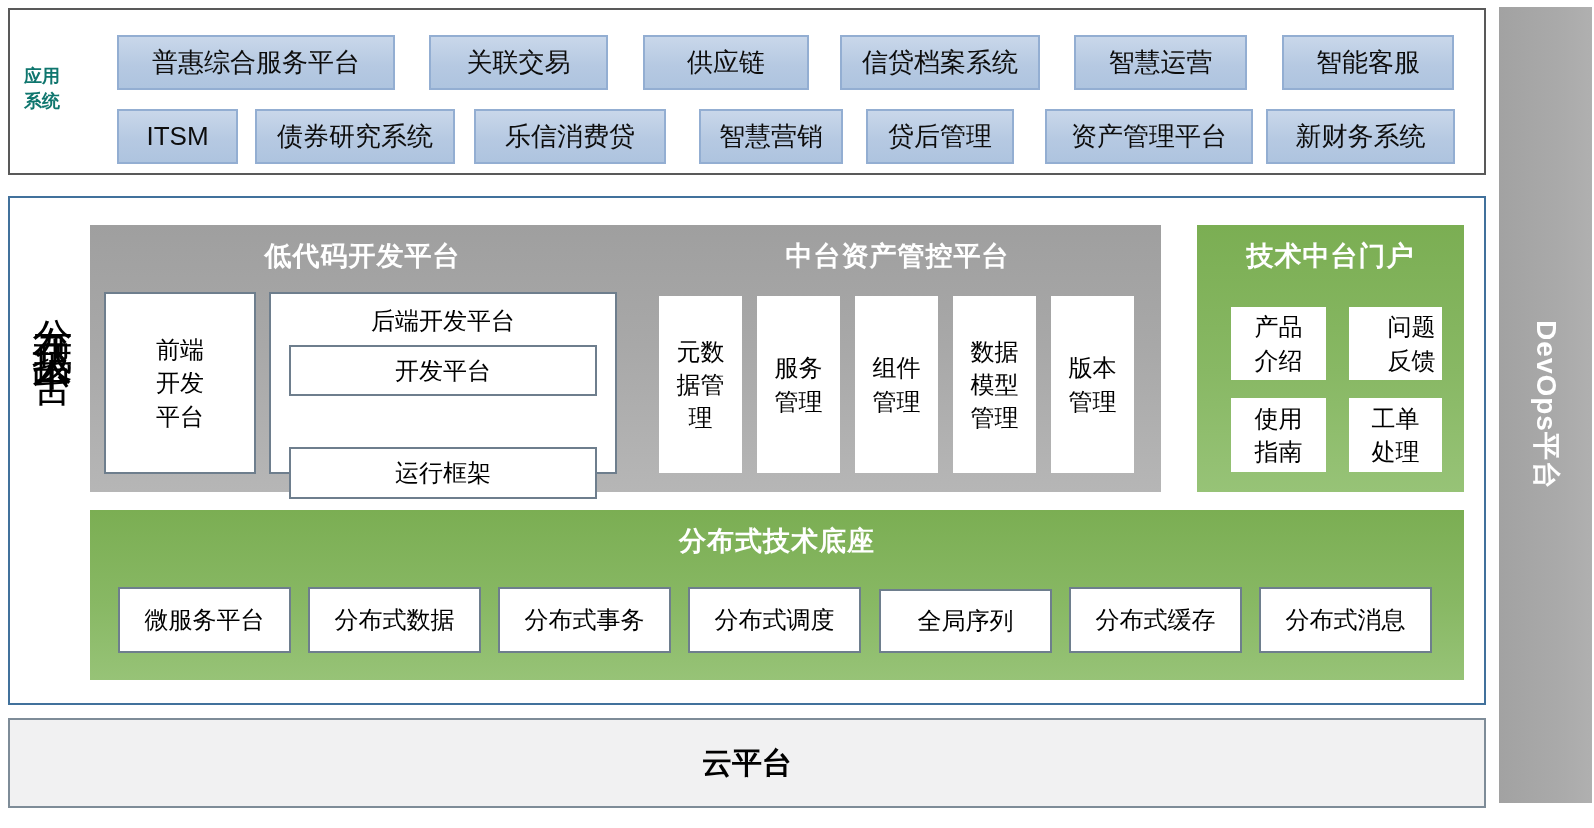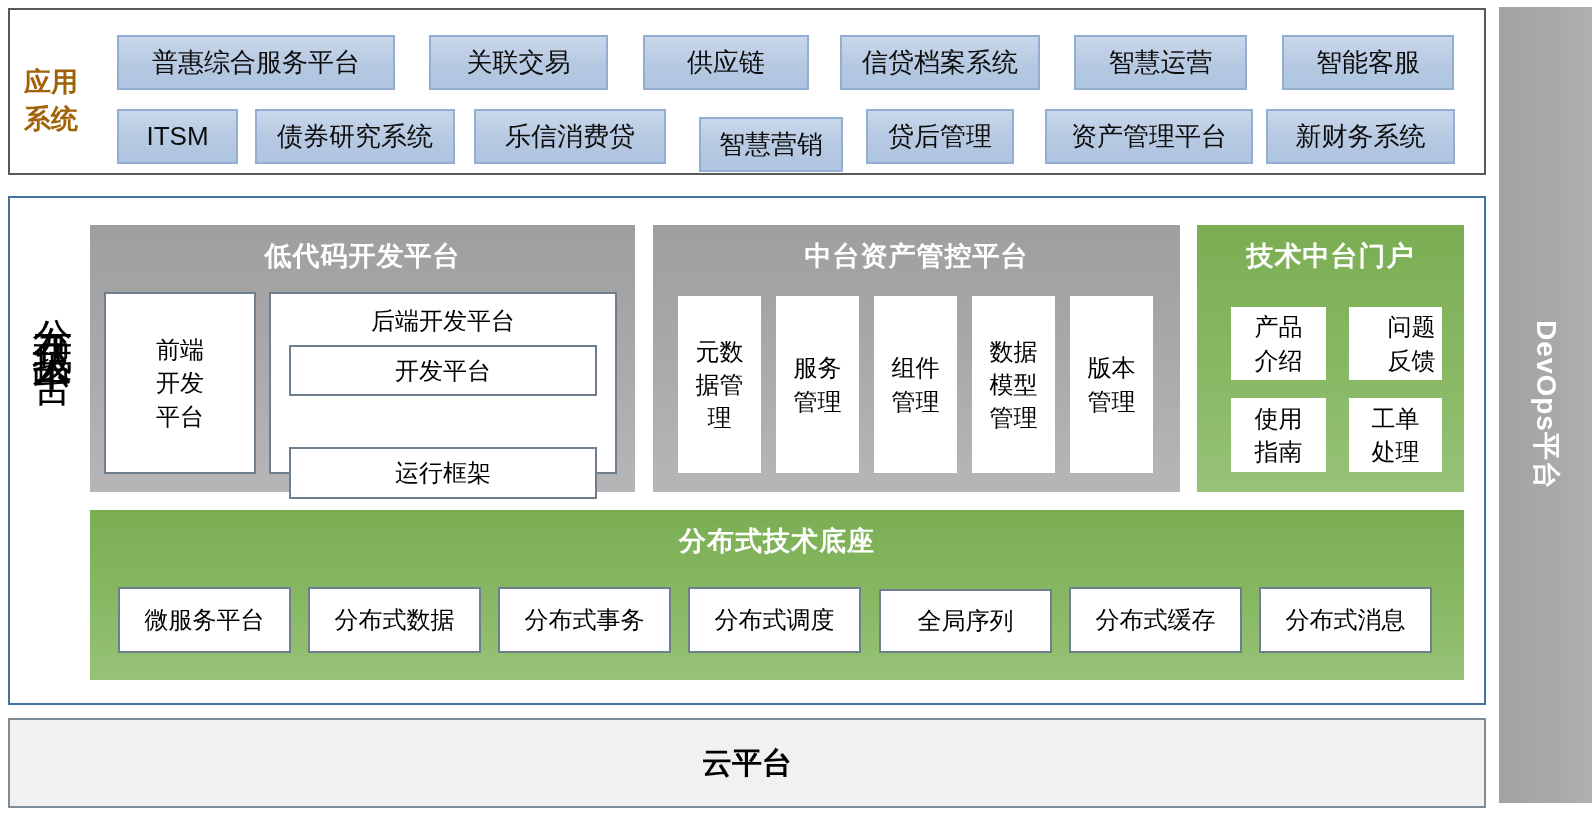--- a/index.html
+++ b/index.html
@@ -5,21 +5,21 @@
   html,body{margin:0;padding:0;background:#ffffff;}
   *{box-sizing:border-box;}
   .canvas{
     position:relative;width:1594px;height:828px;background:#ffffff;overflow:hidden;
     font-family:"Liberation Sans",sans-serif;color:#000;
   }
   .abs{position:absolute;}
 
   
   .top-section{left:8px;top:8px;width:1478px;height:167px;border:2px solid #595959;background:#fff;}
-  .app-label{left:22px;top:62px;width:62px;font-size:27px;font-weight:bold;line-height:1.45;color:#a16207;}
+  .app-label{left:22px;top:62px;width:62px;font-size:18px;font-weight:bold;line-height:1.45;color:#0f766e;}
   .bluebox{
     height:55px;background:linear-gradient(180deg,#c9d7ea 0%,#b6c9e2 55%,#aec4df 100%);
     border:2px solid #93aed2;display:flex;align-items:center;justify-content:center;
     font-size:26px;color:#0d0d0d;white-space:nowrap;
   }
 
   
   .mid-section{left:8px;top:196px;width:1478px;height:509px;border:2px solid #41719c;background:#fff;}
   .side-label{
     left:24px;top:285px;height:350px;writing-mode:vertical-rl;text-orientation:upright;
@@ -68,42 +68,42 @@
     <div class="abs bluebox" style="left:107px;top:25px;width:278px;">普惠综合服务平台</div>
     <div class="abs bluebox" style="left:419px;top:25px;width:179px;">关联交易</div>
     <div class="abs bluebox" style="left:633px;top:25px;width:166px;">供应链</div>
     <div class="abs bluebox" style="left:830px;top:25px;width:200px;">信贷档案系统</div>
     <div class="abs bluebox" style="left:1064px;top:25px;width:173px;">智慧运营</div>
     <div class="abs bluebox" style="left:1272px;top:25px;width:172px;">智能客服</div>
 
     <div class="abs bluebox" style="left:245px;top:99px;width:200px;">债券研究系统</div>
     <div class="abs bluebox" style="left:107px;top:99px;width:121px;">ITSM</div>
     <div class="abs bluebox" style="left:464px;top:99px;width:192px;">乐信消费贷</div>
-    <div class="abs bluebox" style="left:689px;top:99px;width:144px;margin-top:8px;">智慧营销</div>
+    <div class="abs bluebox" style="left:689px;top:99px;width:144px;">智慧营销</div>
     <div class="abs bluebox" style="left:856px;top:99px;width:148px;">贷后管理</div>
     <div class="abs bluebox" style="left:1035px;top:99px;width:208px;">资产管理平台</div>
     <div class="abs bluebox" style="left:1256px;top:99px;width:189px;">新财务系统</div>
   </section>
 
   <section class="abs mid-section">
     <div class="abs side-label" style="left:16px;top:89px;">分布式技术中台</div>
 
     <div class="abs graypanel" style="left:80px;top:27px;width:545px;height:267px;">
       <div class="panel-title">低代码开发平台</div>
       <div class="abs whitebox bordered" style="left:14px;top:67px;width:152px;height:182px;">
         <span class="w2">前端开发平台</span>
       </div>
       <div class="abs whitebox bordered" style="left:179px;top:67px;width:348px;height:182px;display:block;">
         <div class="backend-title">后端开发平台</div>
         <div class="abs whitebox bordered" style="left:18px;top:51px;width:308px;height:51px;">开发平台</div>
         <div class="abs whitebox bordered" style="left:18px;top:118px;width:308px;height:52px;margin-top:35px;">运行框架</div>
       </div>
     </div>
 
-    <div class="abs graypanel" style="left:643px;top:27px;width:527px;height:267px;">
+    <div class="abs graypanel" style="left:624px;top:27px;width:527px;height:267px;">
       <div class="panel-title">中台资产管控平台</div>
       <div class="abs whitebox" style="left:25px;top:71px;width:83px;height:177px;">
           <span class="w2">元数据管理</span>
         </div>
       <div class="abs whitebox" style="left:123px;top:71px;width:83px;height:177px;">
           <span class="w2">服务管理</span>
         </div>
       <div class="abs whitebox" style="left:221px;top:71px;width:83px;height:177px;">
           <span class="w2">组件管理</span>
         </div>

